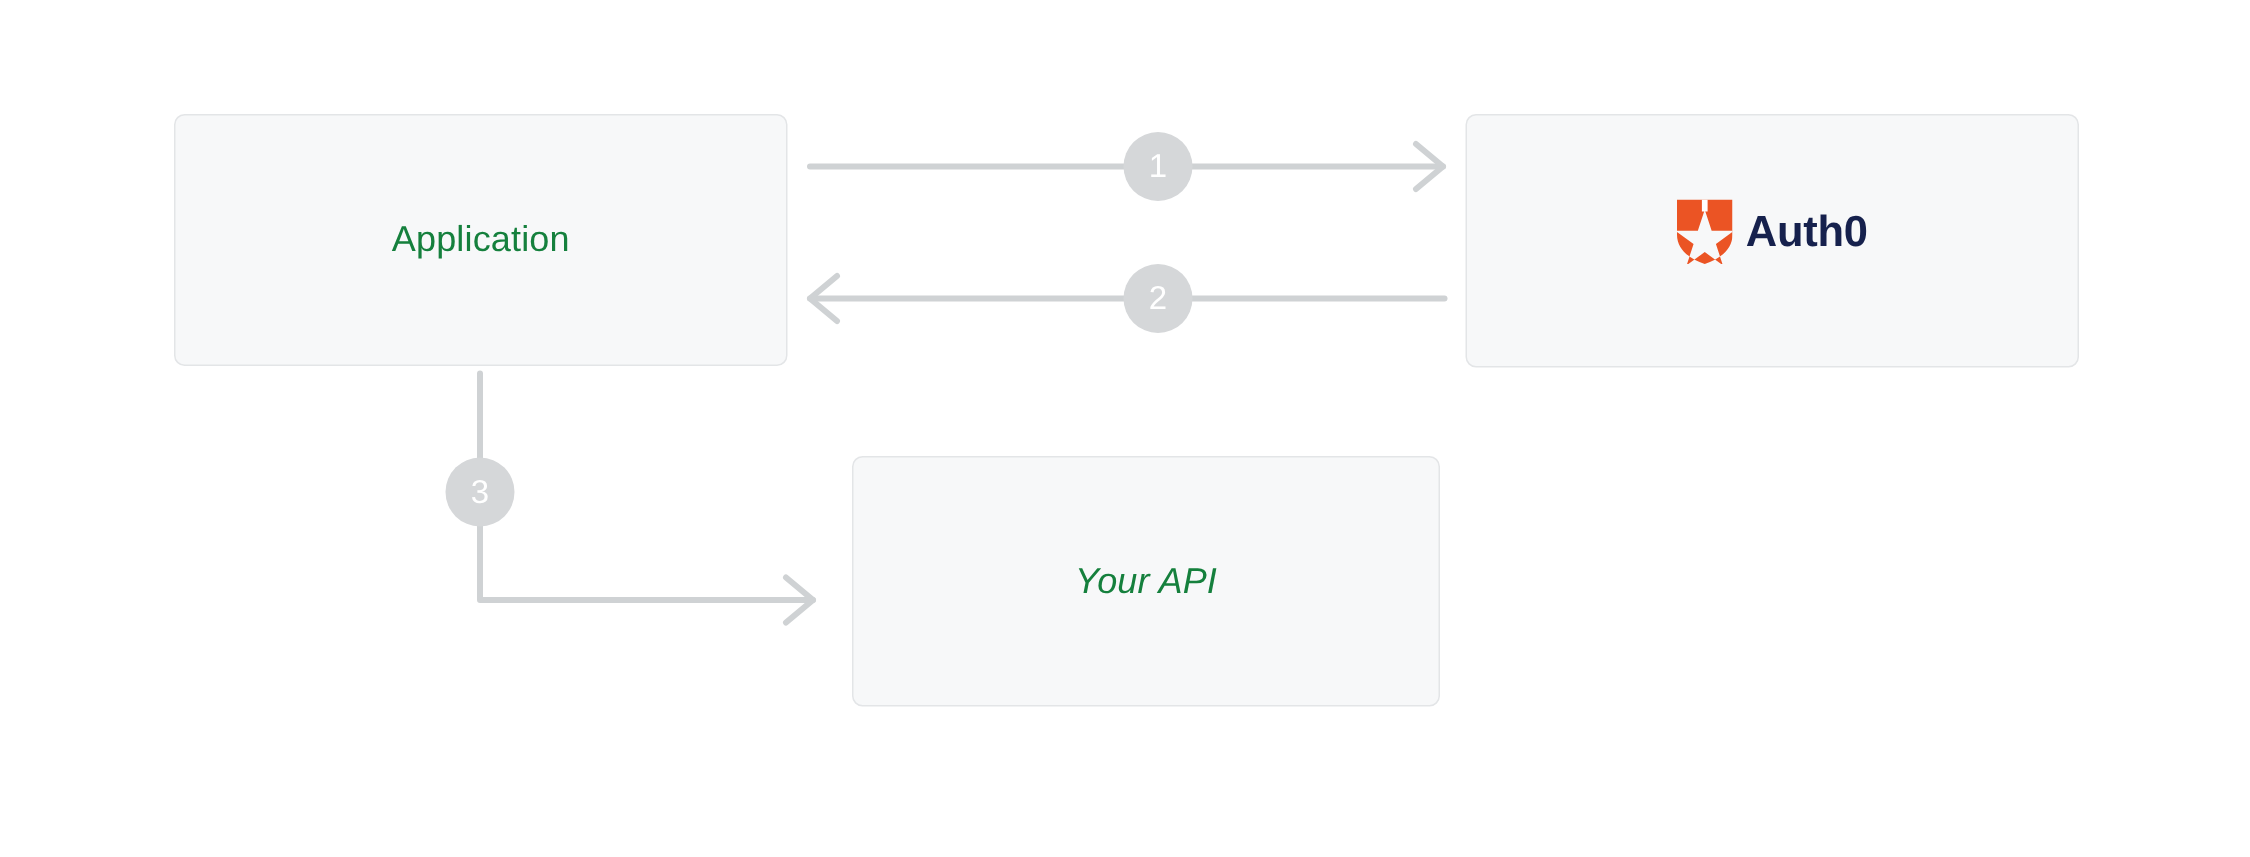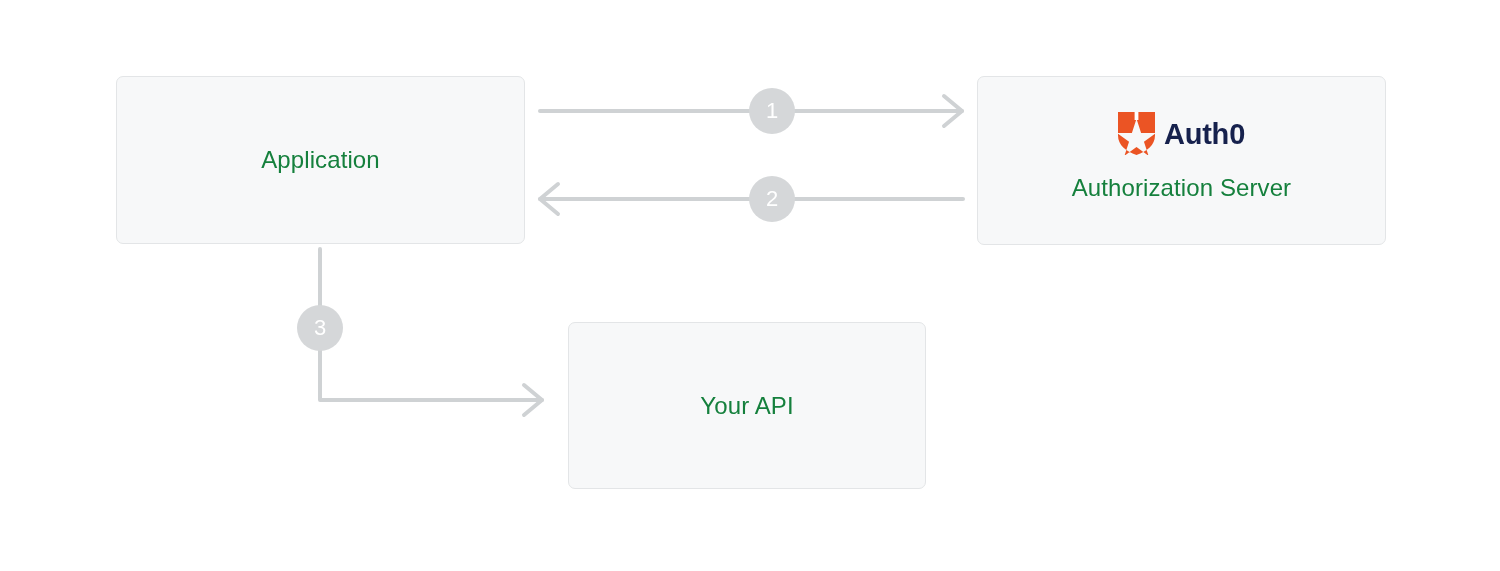--- a/index.html
+++ b/index.html
@@ -45,23 +45,24 @@
     height: 168px;
   }
   #box-auth-server {
     left: 977px;
     top: 76px;
     width: 409px;
     height: 169px;
   }
   #box-your-api {
     left: 568px;
-    top: 322px;
-    width: 358px;
+    top: 304px;
+    width: 392px;
     height: 167px;
+    font-style: italic;
   }
   .auth0-brand {
     display: flex;
     flex-direction: row;
     align-items: center;
     gap: 9px;
     margin-bottom: 12px;
   }
   .auth0-logo-mark {
     display: block;
@@ -134,21 +135,20 @@
     <div class="auth0-brand">
       <svg class="auth0-logo-mark" viewBox="0 0 74 86" xmlns="http://www.w3.org/2000/svg">
         <path fill="#eb5424" d="M37 0 L74 0 L74 47 C74 66 58 79 37 86 C16 79 0 66 0 47 L0 0 Z
                                  M37 13.5 L46.2 41.8 L76 41.8 L51.9 59.3 L61.1 87.6
                                  L37 70.1 L12.9 87.6 L22.1 59.3 L-2 41.8 L27.8 41.8 Z" fill-rule="evenodd"></path>
         <path fill="#ffffff" d="M37 4.5 L38.6 9.6 L34.9 9.6 Z" opacity="0"></path>
         <rect x="33.2" y="0" width="7.6" height="16" fill="#ffffff"></rect>
       </svg>
       <span class="auth0-wordmark">Auth0</span>
     </div>
-    <div class="node-label">Authorization Server</div>
   </div>
 
   <div class="node-box" id="box-your-api">
     <div class="node-label">Your API</div>
   </div>
 
   <div class="step-badge" id="badge-1">1</div>
   <div class="step-badge" id="badge-2">2</div>
   <div class="step-badge" id="badge-3">3</div>
 

